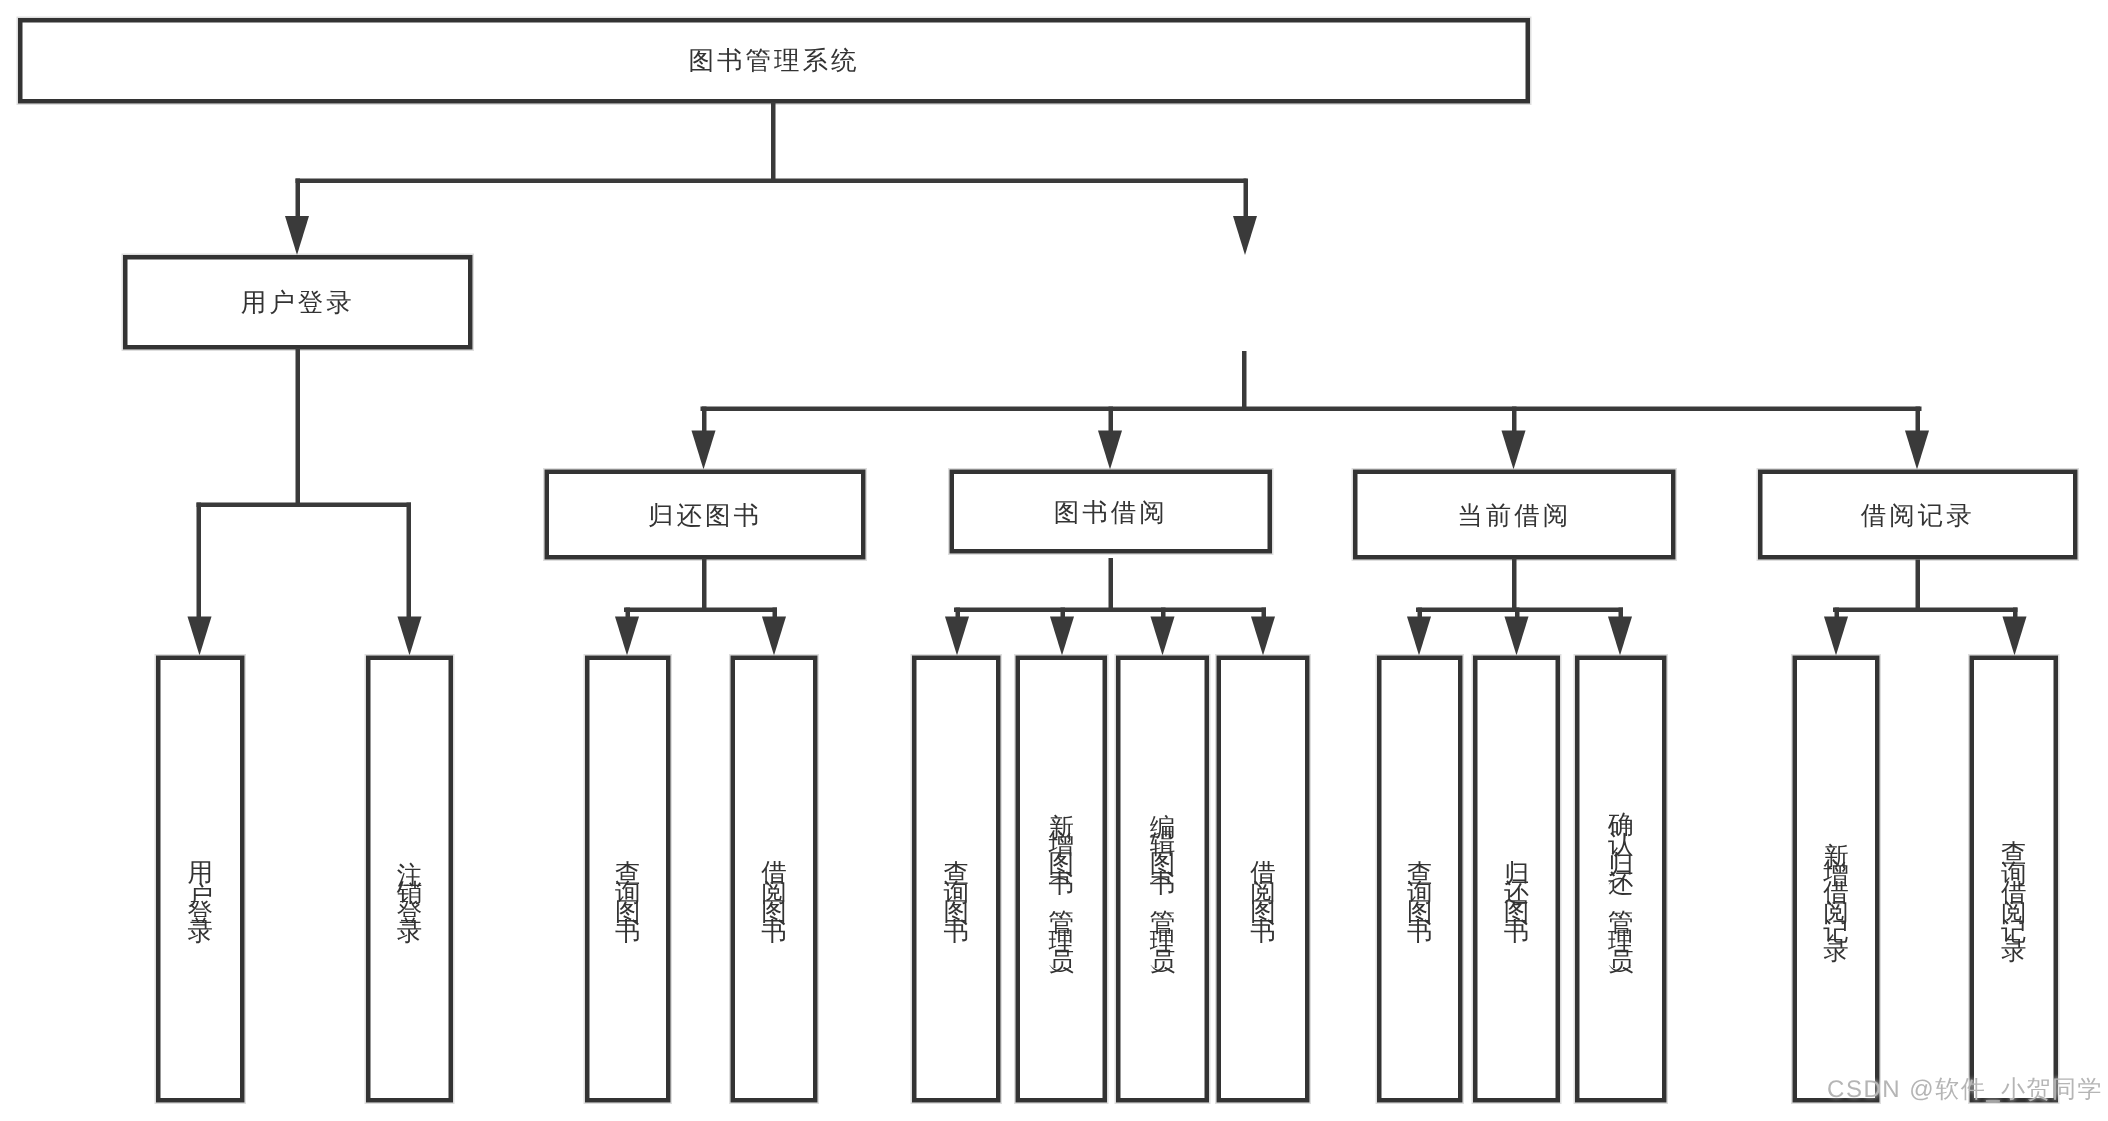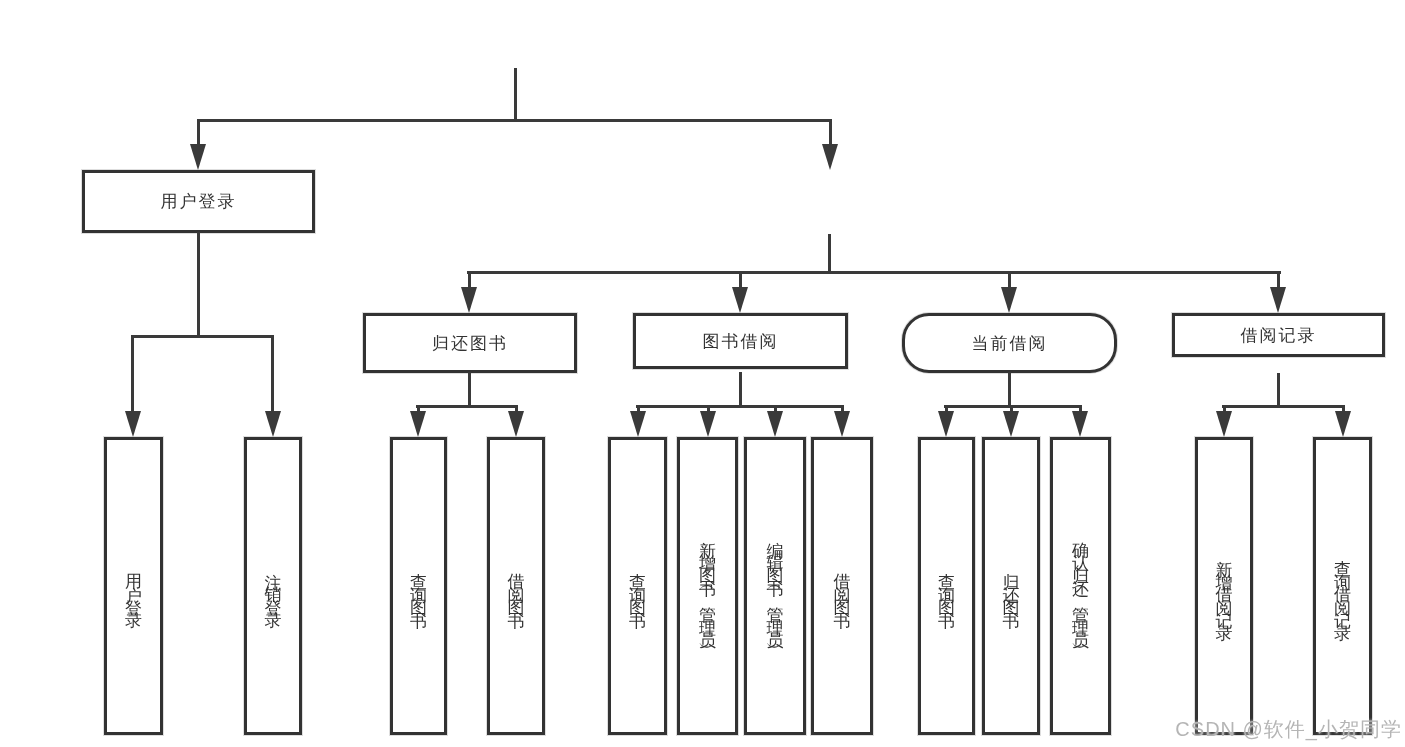--- a/index.html
+++ b/index.html
@@ -33,32 +33,35 @@
   .ar {
     position: absolute; width: 0; height: 0;
     border-left: 8px solid transparent;
     border-right: 8px solid transparent;
     border-top: 26px solid var(--line, #3a3a3a);
   }
 
   .watermark {
     position: absolute;
     top: 716px; right: 3px;
-    font-size: 20px;
+    font-size: 16px;
     color: var(--watermark, #b5b5b5);
     letter-spacing: 1px;
     z-index: 10;
     text-shadow: 0 0 3px #ffffff;
   }
 </style>
 </head>
 <body>
 
 <div id="canvas">
 
+  <div class="box" style="left:12px; top:12px; width:1008px; height:57px;">
+    <span>图书管理系统</span>
+  </div>
 
   <div class="vl" style="left:514px; top:68px;  height:52px;"></div>
   <div class="hl" style="left:197px; top:119px; width:634px;"></div>
   <div class="vl" style="left:197px; top:119px; height:28px;"></div>
   <div class="ar" style="left:190px; top:144px;"></div>
   <div class="vl" style="left:829px; top:119px; height:28px;"></div>
   <div class="ar" style="left:822px; top:144px;"></div>
 
   <div class="box" style="left:82px; top:170px; width:233px; height:63px;">
     <span>用户登录</span>
@@ -81,24 +84,24 @@
   <div class="ar" style="left:1001px; top:287px;"></div>
   <div class="vl" style="left:1277px; top:271px; height:20px;"></div>
   <div class="ar" style="left:1270px; top:287px;"></div>
 
   <div class="box" style="left:363px; top:313px; width:214px; height:60px;">
     <span>归还图书</span>
   </div>
   <div class="box" style="left:633px; top:313px; width:215px; height:56px;">
     <span>图书借阅</span>
   </div>
-  <div class="box" style="left:902px; top:313px; width:215px; height:60px;border-radius:27px;">
+  <div class="box" style="left:902px; top:313px; width:215px; height:60px;">
     <span>当前借阅</span>
   </div>
-  <div class="box" style="left:1172px; top:313px; width:213px; height:44px;">
+  <div class="box" style="left:1172px; top:313px; width:213px; height:60px;">
     <span>借阅记录</span>
   </div>
 
   <div class="vl" style="left:468px; top:372px; height:36px;"></div>
   <div class="hl" style="left:416px; top:405px; width:102px;"></div>
   <div class="vl" style="left:417px; top:405px; height:10px;"></div>
   <div class="ar" style="left:410px; top:411px;"></div>
   <div class="vl" style="left:515px; top:405px; height:10px;"></div>
   <div class="ar" style="left:508px; top:411px;"></div>
 

